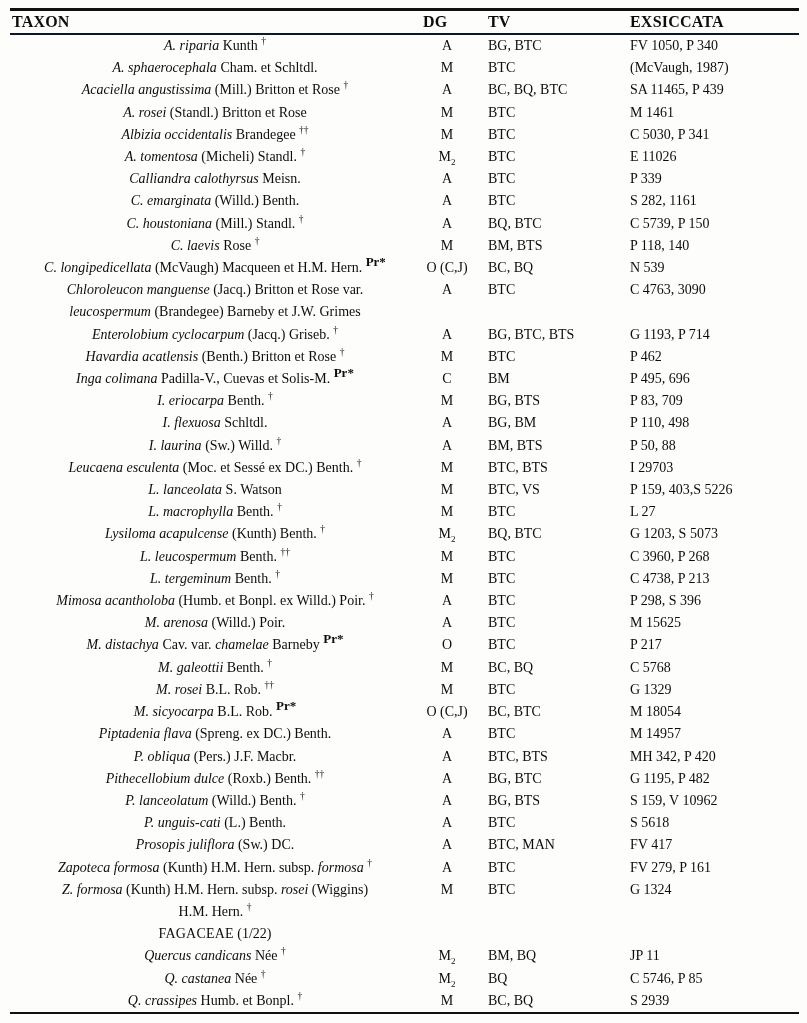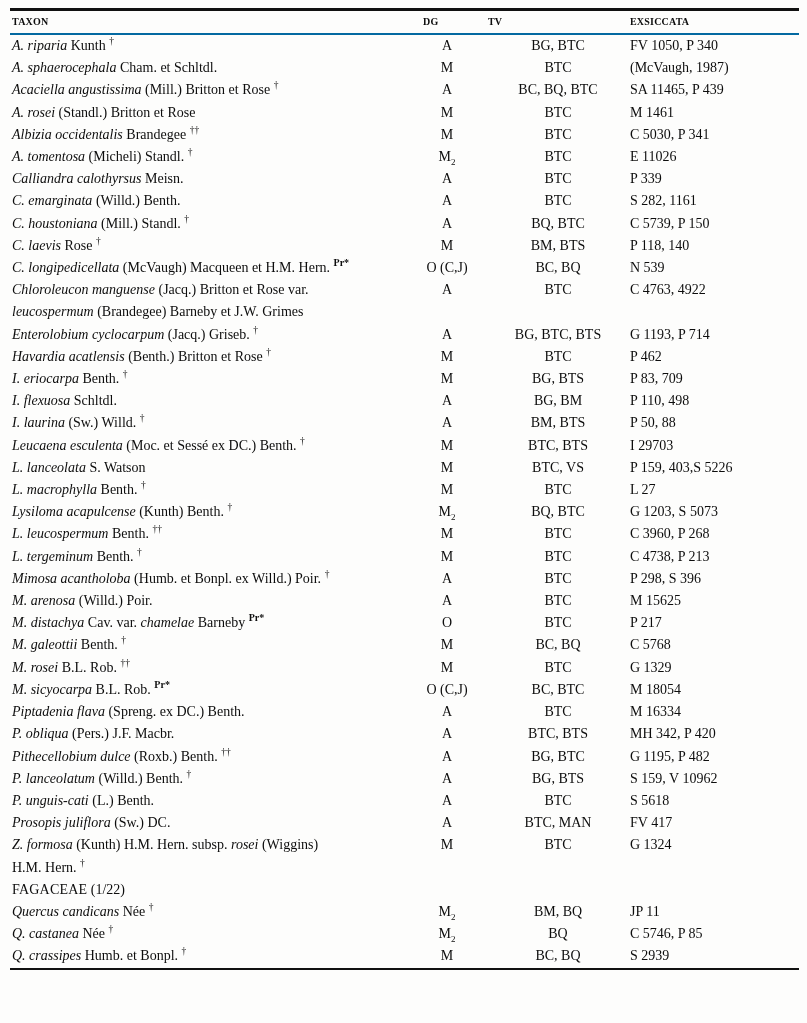--- a/index.html
+++ b/index.html
@@ -22,52 +22,52 @@
   }
   table.taxa {
     border-collapse: collapse;
     table-layout: fixed;
     width: 789px;
     margin: 8px 8px 0 10px;
     border-top: 3px solid #111;
     border-bottom: 2px solid #111;
   }
   thead th {
-    border-bottom: 2px solid #0369a1;
-    font-size: 10px;
+    border-bottom: 2px solid #0f172a;
+    font-size: 16px;
     font-weight: bold;
     text-align: left;
     padding: 2px 0 3px 2px;
     line-height: 17px;
     letter-spacing: 0.2px;
     white-space: nowrap;
   }
   th.th-dg { padding-left: 5px; }
   tbody td {
     font-size: 14px;
     line-height: 22.2px;
     vertical-align: top;
     padding: 0;
     white-space: nowrap;
     overflow: visible;
   }
-  td.c-taxon { padding-left: 2px; }
+  td.c-taxon { padding-left: 2px; text-align: center; }
   td.c-dg { text-align: center; padding-right: 10px; }
-  td.c-tv { padding-left: 2px; text-align: center; }
+  td.c-tv { padding-left: 2px; }
   td.c-ex { padding-left: 2px; margin-left: 11px; }
   tbody td i { font-style: italic; }
   tbody td b { font-weight: normal; letter-spacing: 0.2px; }
   sup {
     font-size: 9.5px;
     line-height: 0;
     vertical-align: super;
   }
   sup.sup-bold {
     font-weight: bold;
-    font-size: 10px;
+    font-size: 13px;
   }
   sub {
     font-size: 9px;
     line-height: 0;
     vertical-align: sub;
   }
 </style>
 </head>
 <body>
 
@@ -151,33 +151,39 @@
         <tr>
           <td class="c-taxon"><i>C. longipedicellata</i><span> (McVaugh) Macqueen et H.M. Hern. </span><sup class="sup-bold">Pr*</sup></td>
           <td class="c-dg">O (C,J)</td>
           <td class="c-tv">BC, BQ</td>
           <td class="c-ex">N 539</td>
         </tr>
         <tr>
           <td class="c-taxon"><i>Chloroleucon manguense</i><span> (Jacq.) Britton et Rose var. </span><br><i>leucospermum</i><span> (Brandegee) Barneby et J.W. Grimes</span></td>
           <td class="c-dg">A</td>
           <td class="c-tv">BTC</td>
-          <td class="c-ex">C 4763, 4922</td>
+          <td class="c-ex">C 4763, 3090</td>
         </tr>
         <tr>
           <td class="c-taxon"><i>Enterolobium cyclocarpum</i><span> (Jacq.) Griseb. </span><sup>†</sup></td>
           <td class="c-dg">A</td>
           <td class="c-tv">BG, BTC, BTS</td>
           <td class="c-ex">G 1193, P 714</td>
         </tr>
         <tr>
           <td class="c-taxon"><i>Havardia acatlensis</i><span> (Benth.) Britton et Rose </span><sup>†</sup></td>
           <td class="c-dg">M</td>
           <td class="c-tv">BTC</td>
           <td class="c-ex">P 462</td>
+        </tr>
+        <tr>
+          <td class="c-taxon"><i>Inga colimana</i><span> Padilla-V., Cuevas et Solis-M. </span><sup class="sup-bold">Pr*</sup></td>
+          <td class="c-dg">C</td>
+          <td class="c-tv">BM</td>
+          <td class="c-ex">P 495, 696</td>
         </tr>
         <tr>
           <td class="c-taxon"><i>I. eriocarpa</i><span> Benth. </span><sup>†</sup></td>
           <td class="c-dg">M</td>
           <td class="c-tv">BG, BTS</td>
           <td class="c-ex">P 83, 709</td>
         </tr>
         <tr>
           <td class="c-taxon"><i>I. flexuosa</i><span> Schltdl.</span></td>
           <td class="c-dg">A</td>
@@ -259,21 +265,21 @@
         <tr>
           <td class="c-taxon"><i>M. sicyocarpa</i><span> B.L. Rob. </span><sup class="sup-bold">Pr*</sup></td>
           <td class="c-dg">O (C,J)</td>
           <td class="c-tv">BC, BTC</td>
           <td class="c-ex">M 18054</td>
         </tr>
         <tr>
           <td class="c-taxon"><i>Piptadenia flava</i><span> (Spreng. ex DC.) Benth.</span></td>
           <td class="c-dg">A</td>
           <td class="c-tv">BTC</td>
-          <td class="c-ex">M 16334</td>
+          <td class="c-ex">M 14957</td>
         </tr>
         <tr>
           <td class="c-taxon"><i>P. obliqua</i><span> (Pers.) J.F. Macbr.</span></td>
           <td class="c-dg">A</td>
           <td class="c-tv">BTC, BTS</td>
           <td class="c-ex">MH 342, P 420</td>
         </tr>
         <tr>
           <td class="c-taxon"><i>Pithecellobium dulce</i><span> (Roxb.) Benth. </span><sup>††</sup></td>
           <td class="c-dg">A</td>
@@ -290,20 +296,26 @@
           <td class="c-taxon"><i>P. unguis-cati</i><span> (L.) Benth.</span></td>
           <td class="c-dg">A</td>
           <td class="c-tv">BTC</td>
           <td class="c-ex">S 5618</td>
         </tr>
         <tr>
           <td class="c-taxon"><i>Prosopis juliflora</i><span> (Sw.) DC.</span></td>
           <td class="c-dg">A</td>
           <td class="c-tv">BTC, MAN</td>
           <td class="c-ex">FV 417</td>
+        </tr>
+        <tr>
+          <td class="c-taxon"><i>Zapoteca formosa</i><span> (Kunth) H.M. Hern. subsp. </span><i>formosa</i><span> </span><sup>†</sup></td>
+          <td class="c-dg">A</td>
+          <td class="c-tv">BTC</td>
+          <td class="c-ex">FV 279, P 161</td>
         </tr>
         <tr>
           <td class="c-taxon"><i>Z. formosa</i><span> (Kunth) H.M. Hern. subsp. </span><i>rosei</i><span> (Wiggins)</span><br><span>H.M. Hern. </span><sup>†</sup></td>
           <td class="c-dg">M</td>
           <td class="c-tv">BTC</td>
           <td class="c-ex">G 1324</td>
         </tr>
         <tr>
           <td class="c-taxon"><b>FAGACEAE</b><span> (1/22)</span></td>
           <td class="c-dg"></td>

